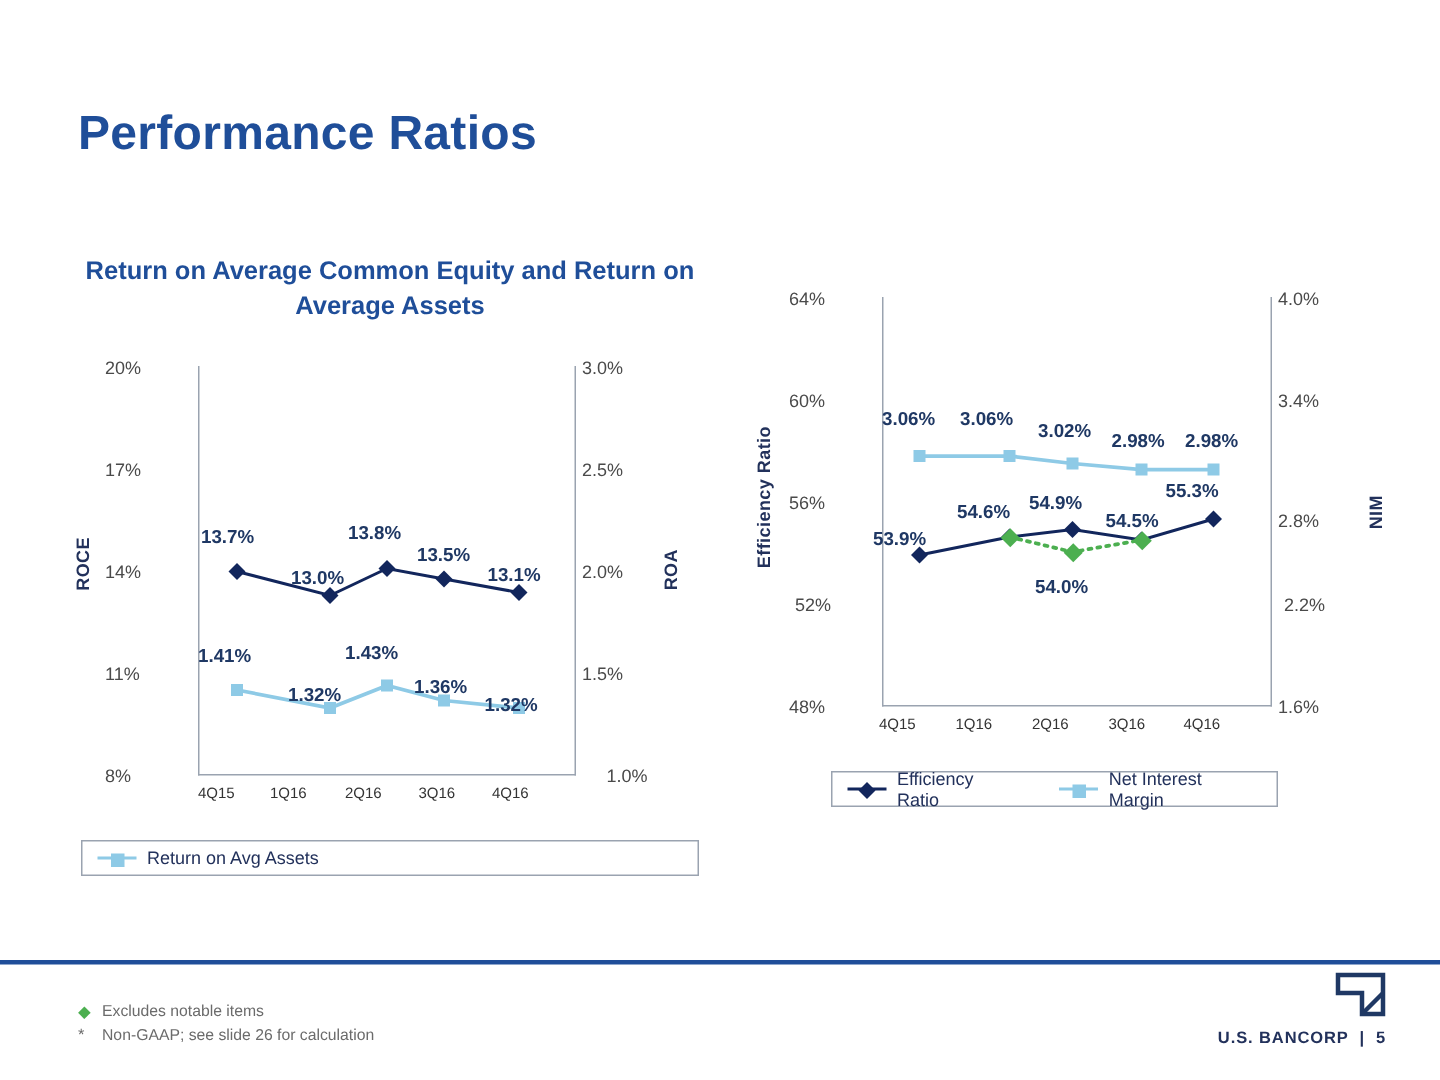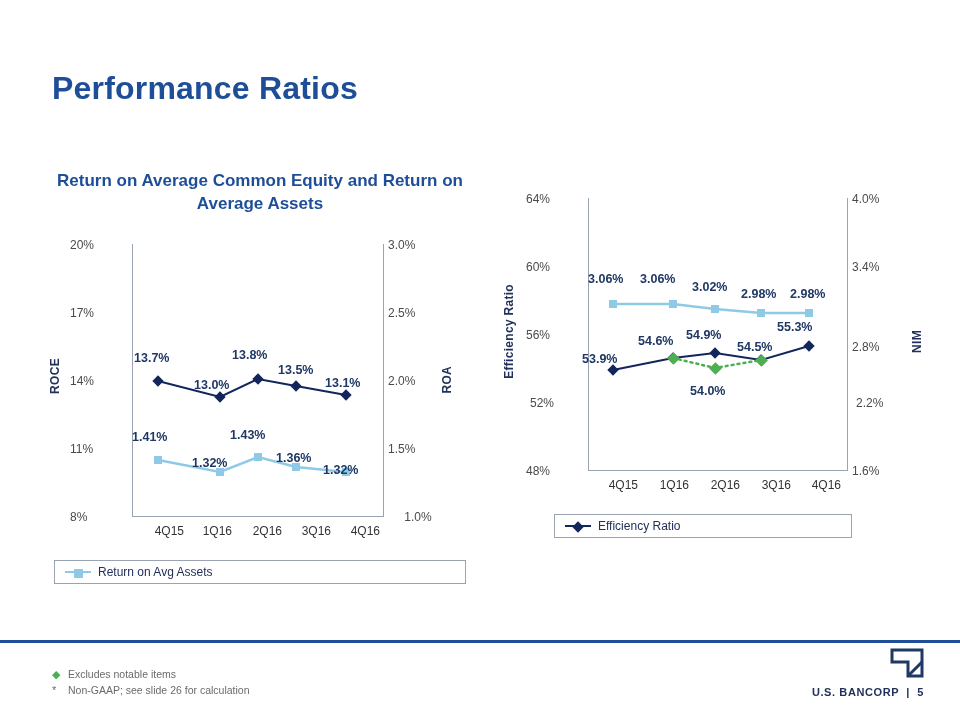--- a/index.html
+++ b/index.html
@@ -44,21 +44,21 @@
   .tick-right{text-align:left;}
 
   .plot{
     position:absolute;
     border-left:1px solid #9aa3b0;
     border-right:1px solid #9aa3b0;
     border-bottom:1px solid #9aa3b0;
   }
 
   .xcat{
-    position:absolute;font-size:12px;color:#333;text-align:right;
+    position:absolute;font-size:10px;color:#333;text-align:left;
     white-space:nowrap;
   }
 
   .dlabel{
     position:absolute;font-size:12.5px;font-weight:bold;color:#1f3864;
     white-space:nowrap;
   }
 
   .legend{
     position:absolute;
@@ -248,20 +248,24 @@
       <div class="xcat" style="left:137px;top:286px;width:52px;">1Q16</div>
       <div class="xcat" style="left:188px;top:286px;width:52px;">2Q16</div>
       <div class="xcat" style="left:239px;top:286px;width:52px;">3Q16</div>
       <div class="xcat" style="left:289px;top:286px;width:52px;">4Q16</div>
 
       <div class="legend" style="left:54px;top:322px;width:298px;">
         <span class="legend-item">
           <span class="legend-mark lm-line-dark"></span>
           <span>Efficiency Ratio</span>
         </span>
+        <span class="legend-item">
+          <span class="legend-mark lm-line-light"></span>
+          <span>Net Interest Margin</span>
+        </span>
       </div>
     </div>
   </div>
 
   <div class="footer-rule"></div>
 
   <div class="footnotes">
     <div class="fn-row">
       <span class="fn-mark">◆</span>
       <span class="fn-text">Excludes notable items</span>

